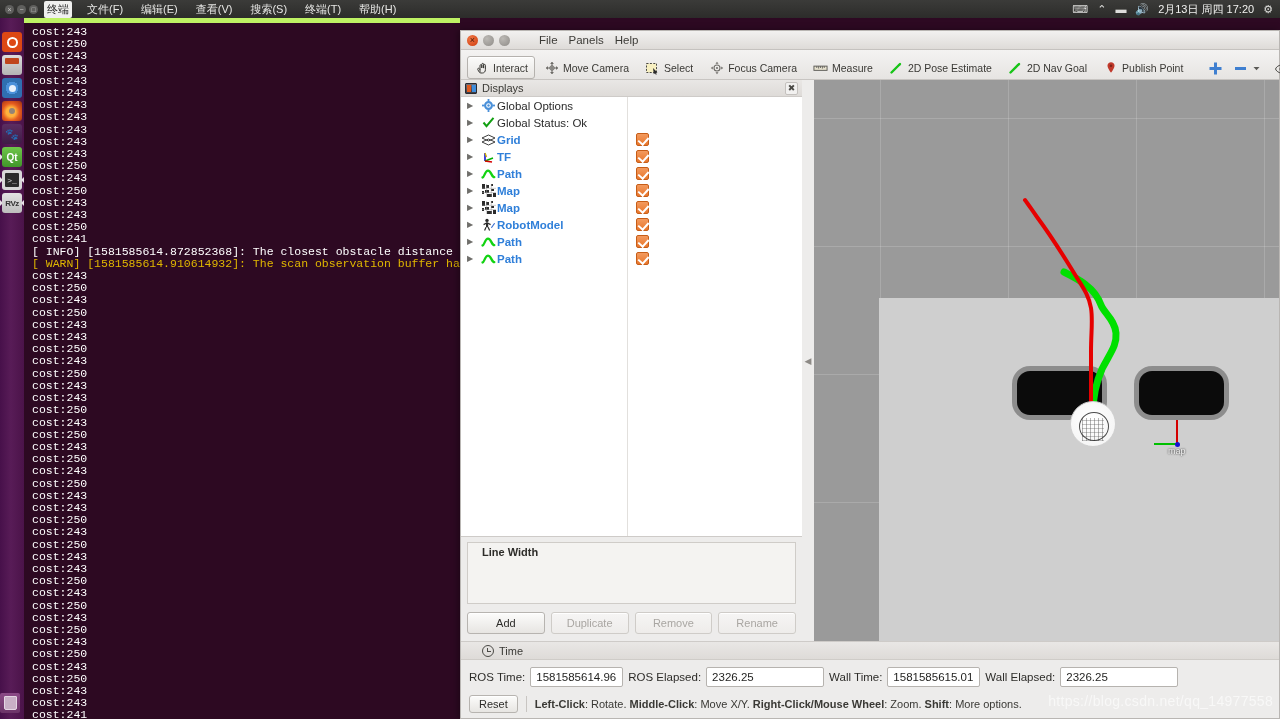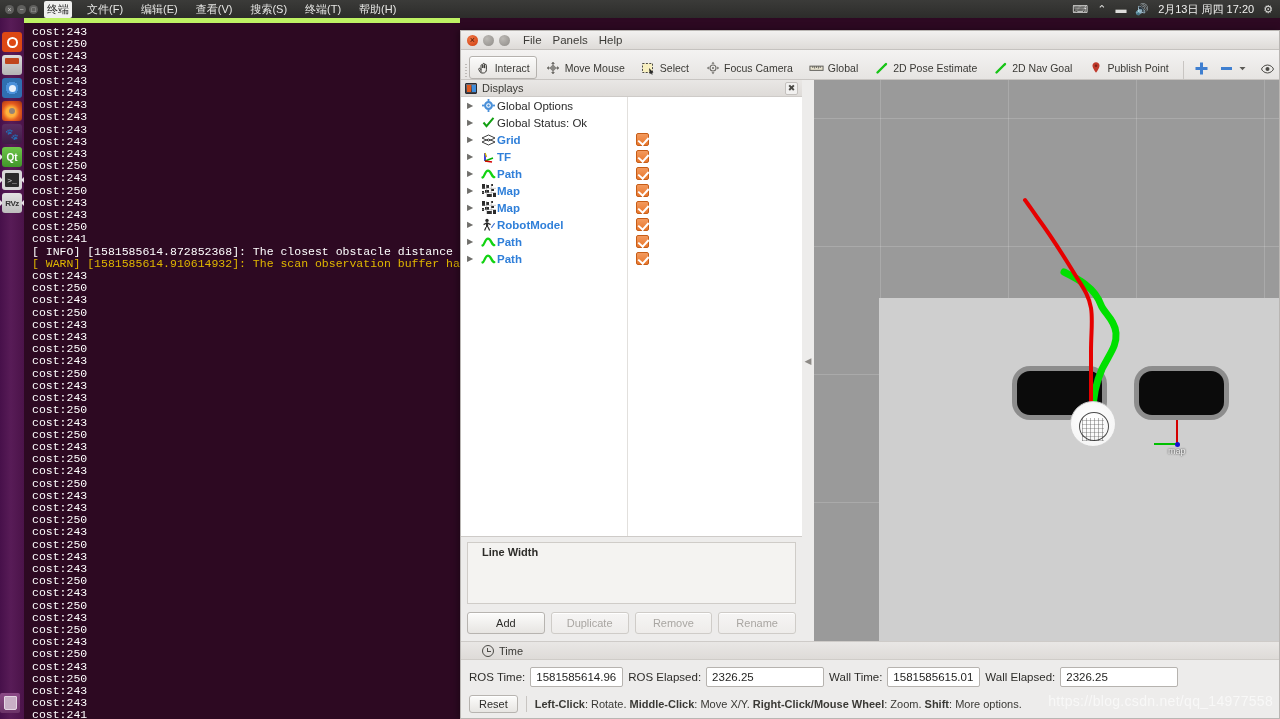--- a/index.html
+++ b/index.html
@@ -90,21 +90,21 @@
     height: 19px; background: linear-gradient(#f2f1f0, #dedbd8);
     border-bottom: 1px solid #c5c2bf;
     display: flex; align-items: center; gap: 5px; padding: 0 6px;
     font-size: 11.5px; color: #3c3b37; flex: 0 0 auto;
   }
   .tb-btn { width: 11px; height: 11px; border-radius: 50%; position: relative; }
   .tb-btn.close { background: radial-gradient(circle at 35% 32%, #f07746, #cf3b0c); }
   .tb-btn.min   { background: radial-gradient(circle at 35% 32%, #bcb9b5, #8e8b87); }
   .tb-btn.max   { background: radial-gradient(circle at 35% 32%, #bcb9b5, #8e8b87); }
   .tb-btn.close::after { content:"×"; position:absolute; inset:0; font-size:9px; line-height:11px; text-align:center; color:#4a1606; }
-  .tb-menu { display: flex; gap: 11px; margin-left: 8px; }
+  .tb-menu { display: flex; gap: 11px; margin-left: 24px; }
   .tb-menu span { cursor: default; }
 
   #rviz-toolbar {
     height: 30px; background: linear-gradient(#f4f3f2, #e6e4e2);
     border-bottom: 1px solid #c8c5c2;
     display: flex; align-items: flex-end; padding-left: 2px; gap: 2px;
     flex: 0 0 auto; font-size: 10.5px; color: #3a3935;
   }
   .grip { width: 7px; height: 18px; display:flex; flex-direction:column; justify-content:center; gap:2px; padding-left:2px; }
   .grip i { display:block; height:1px; background:#bcb9b6; }
@@ -385,21 +385,21 @@
       </div>
 
       <div class="tool">
         <span class="ticon">
           <svg width="14" height="14" viewBox="0 0 14 14">
               <path d="M7 1v12M1 7h12" stroke="#6d6b67" stroke-width="1.1"></path>
               <path d="M7 1l-2 2h4zM7 13l-2-2h4zM1 7l2-2v4zM13 7l-2-2v4z" fill="#6d6b67"></path>
               <circle cx="7" cy="7" r="2.2" fill="none" stroke="#6d6b67" stroke-width="1"></circle>
             </svg>
         </span>
-        <span>Move Mouse</span>
+        <span>Move Camera</span>
       </div>
 
       <div class="tool">
         <span class="ticon">
           <svg width="14" height="14" viewBox="0 0 14 14">
               <rect x="1.5" y="2.5" width="10" height="9" fill="#f7efc0" stroke="#4a4945" stroke-width="1" stroke-dasharray="2 1.4"></rect>
               <path d="M8 7l4.5 4.5-1.6.2.9 1.6-.9.5-.9-1.6-1.2 1.1z" fill="#2b2b2b"></path>
             </svg>
         </span>
         <span>Select</span>
@@ -416,21 +416,21 @@
         <span>Focus Camera</span>
       </div>
 
       <div class="tool">
         <span class="ticon">
           <svg width="16" height="14" viewBox="0 0 16 14">
               <rect x="1" y="5" width="14" height="4.5" fill="#e7e2cf" stroke="#5a5955" stroke-width="1"></rect>
               <path d="M4 5v2M6 5v2.6M8 5v2M10 5v2.6M12 5v2" stroke="#5a5955" stroke-width=".9"></path>
             </svg>
         </span>
-        <span>Global</span>
+        <span>Measure</span>
       </div>
 
       <div class="tool">
         <span class="ticon">
           <svg width="14" height="14" viewBox="0 0 14 14">
               <path d="M2.5 11.5L11 3" stroke="#17c417" stroke-width="2.4" stroke-linecap="round"></path>
               <path d="M11.5 2.5l-.4 2.6-2.3-1.6z" fill="#17c417"></path>
             </svg>
         </span>
         <span>2D Pose Estimate</span>

